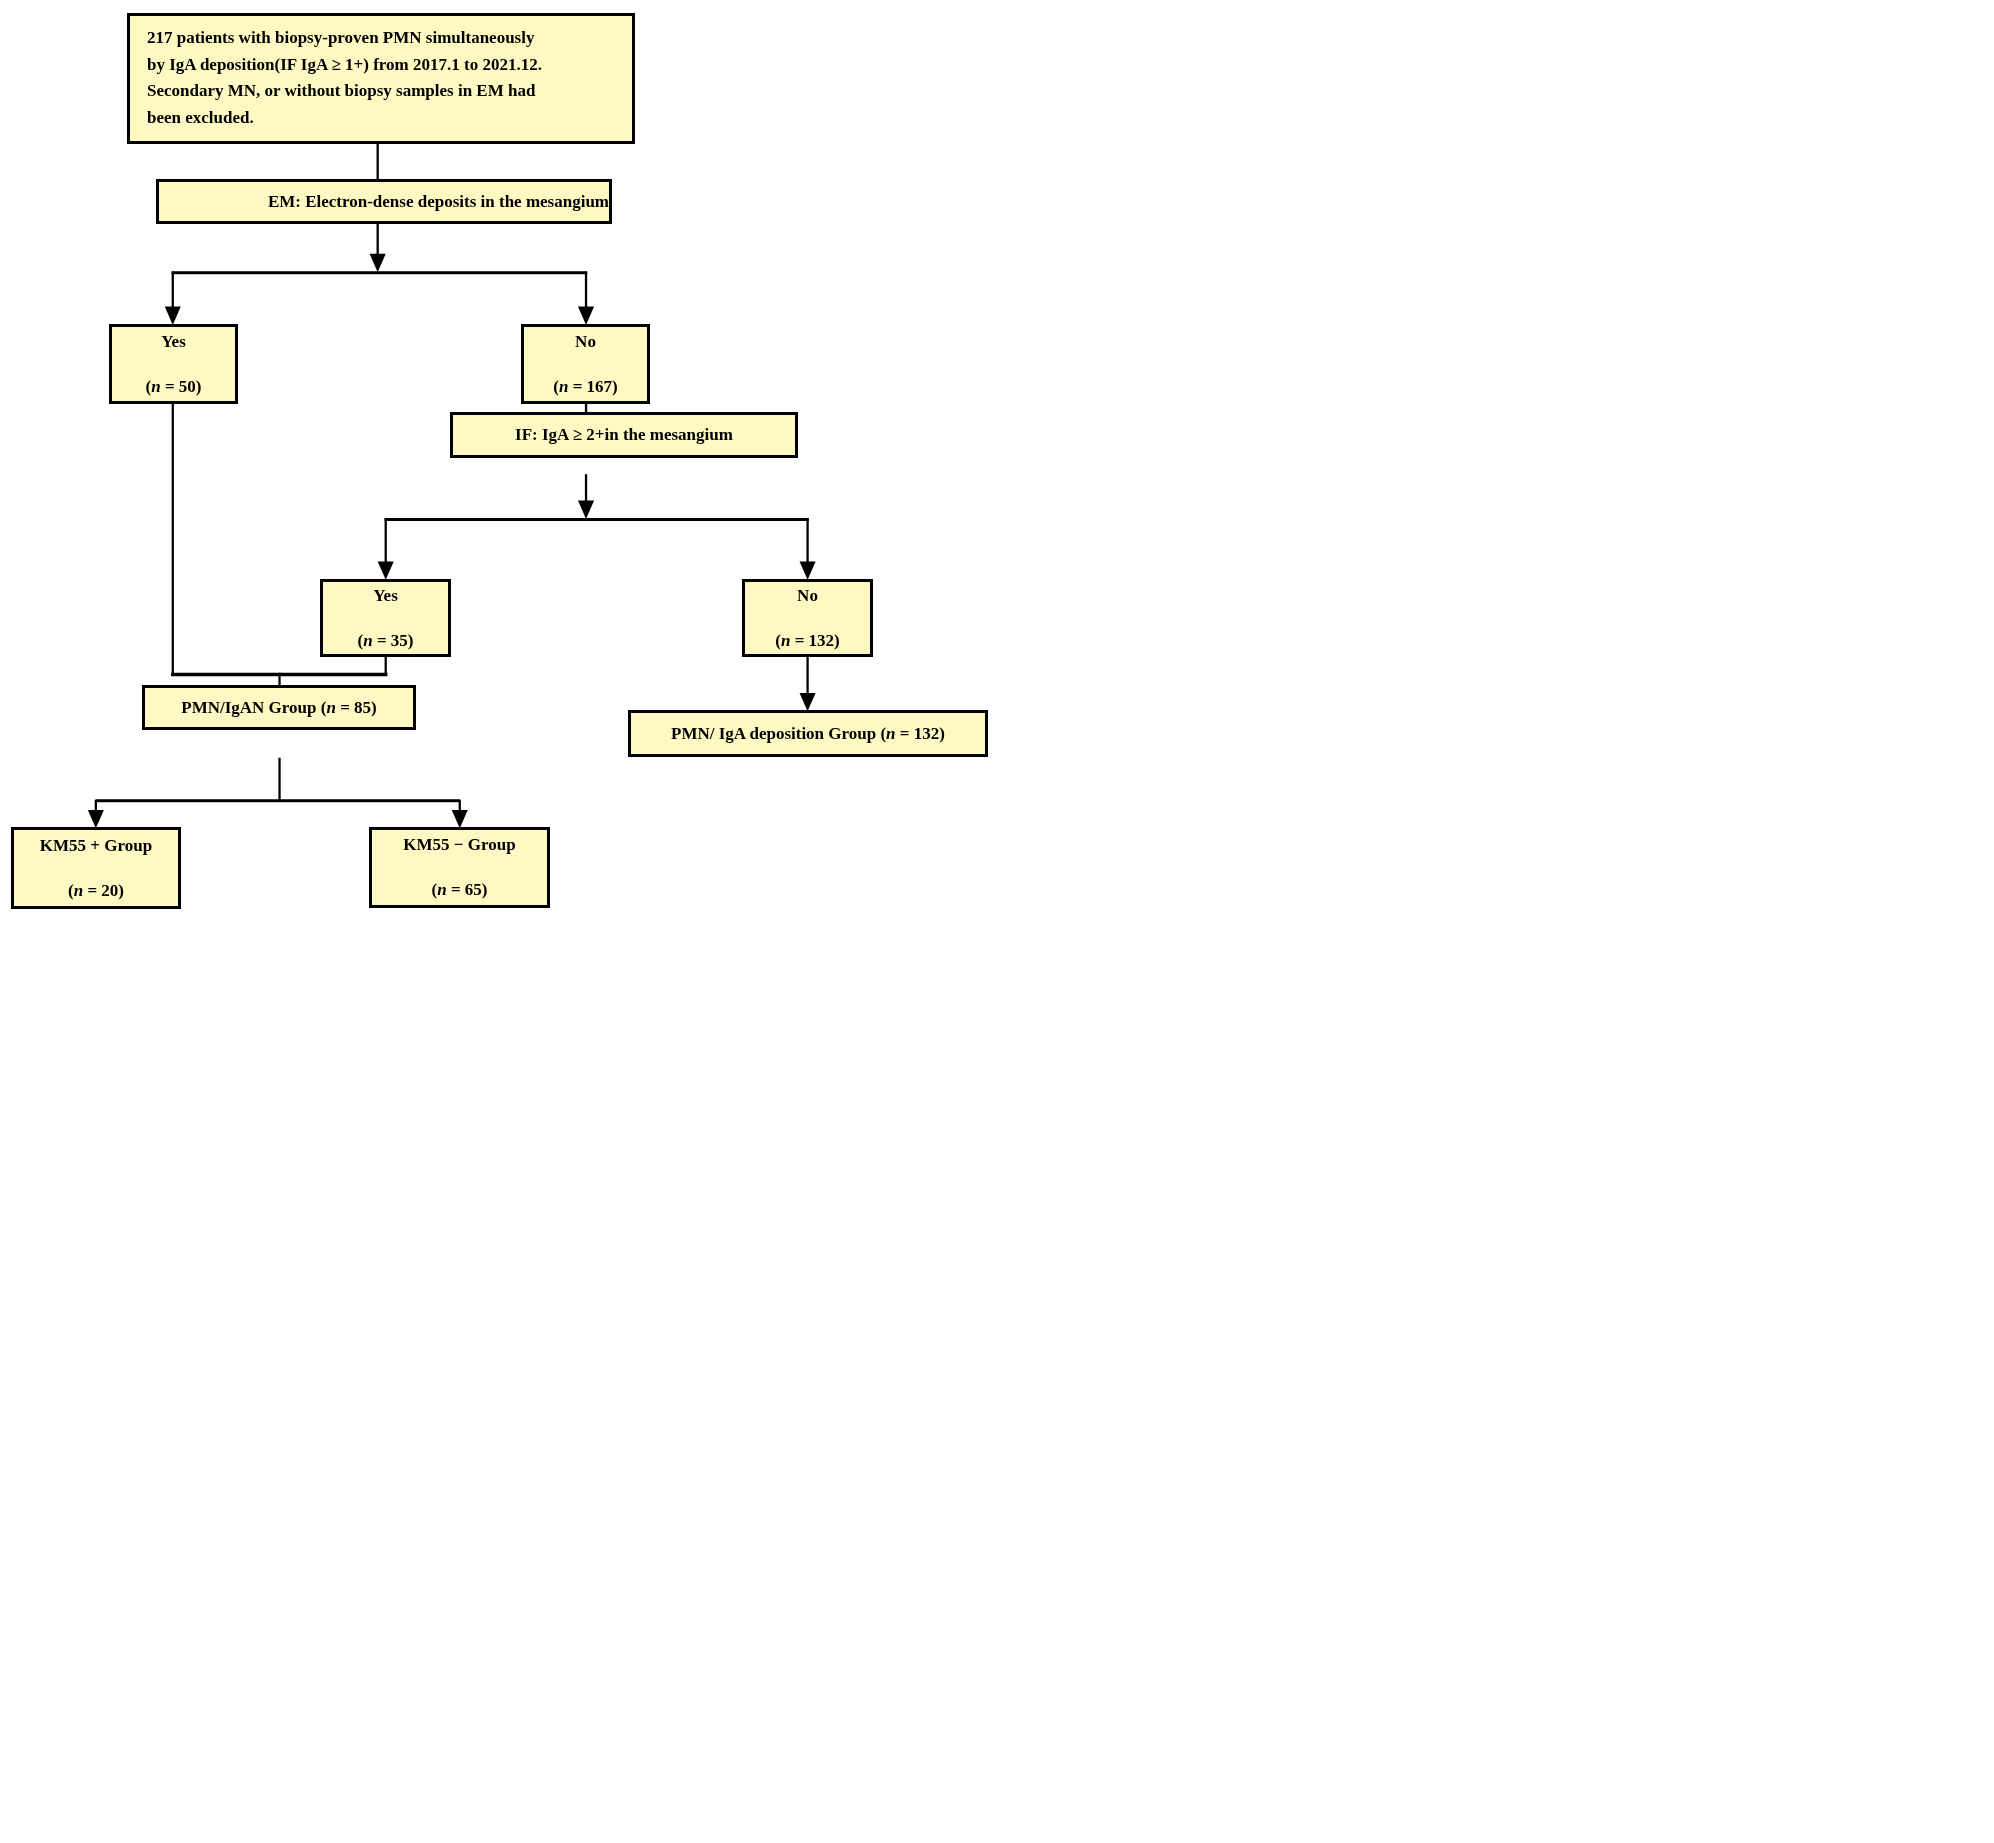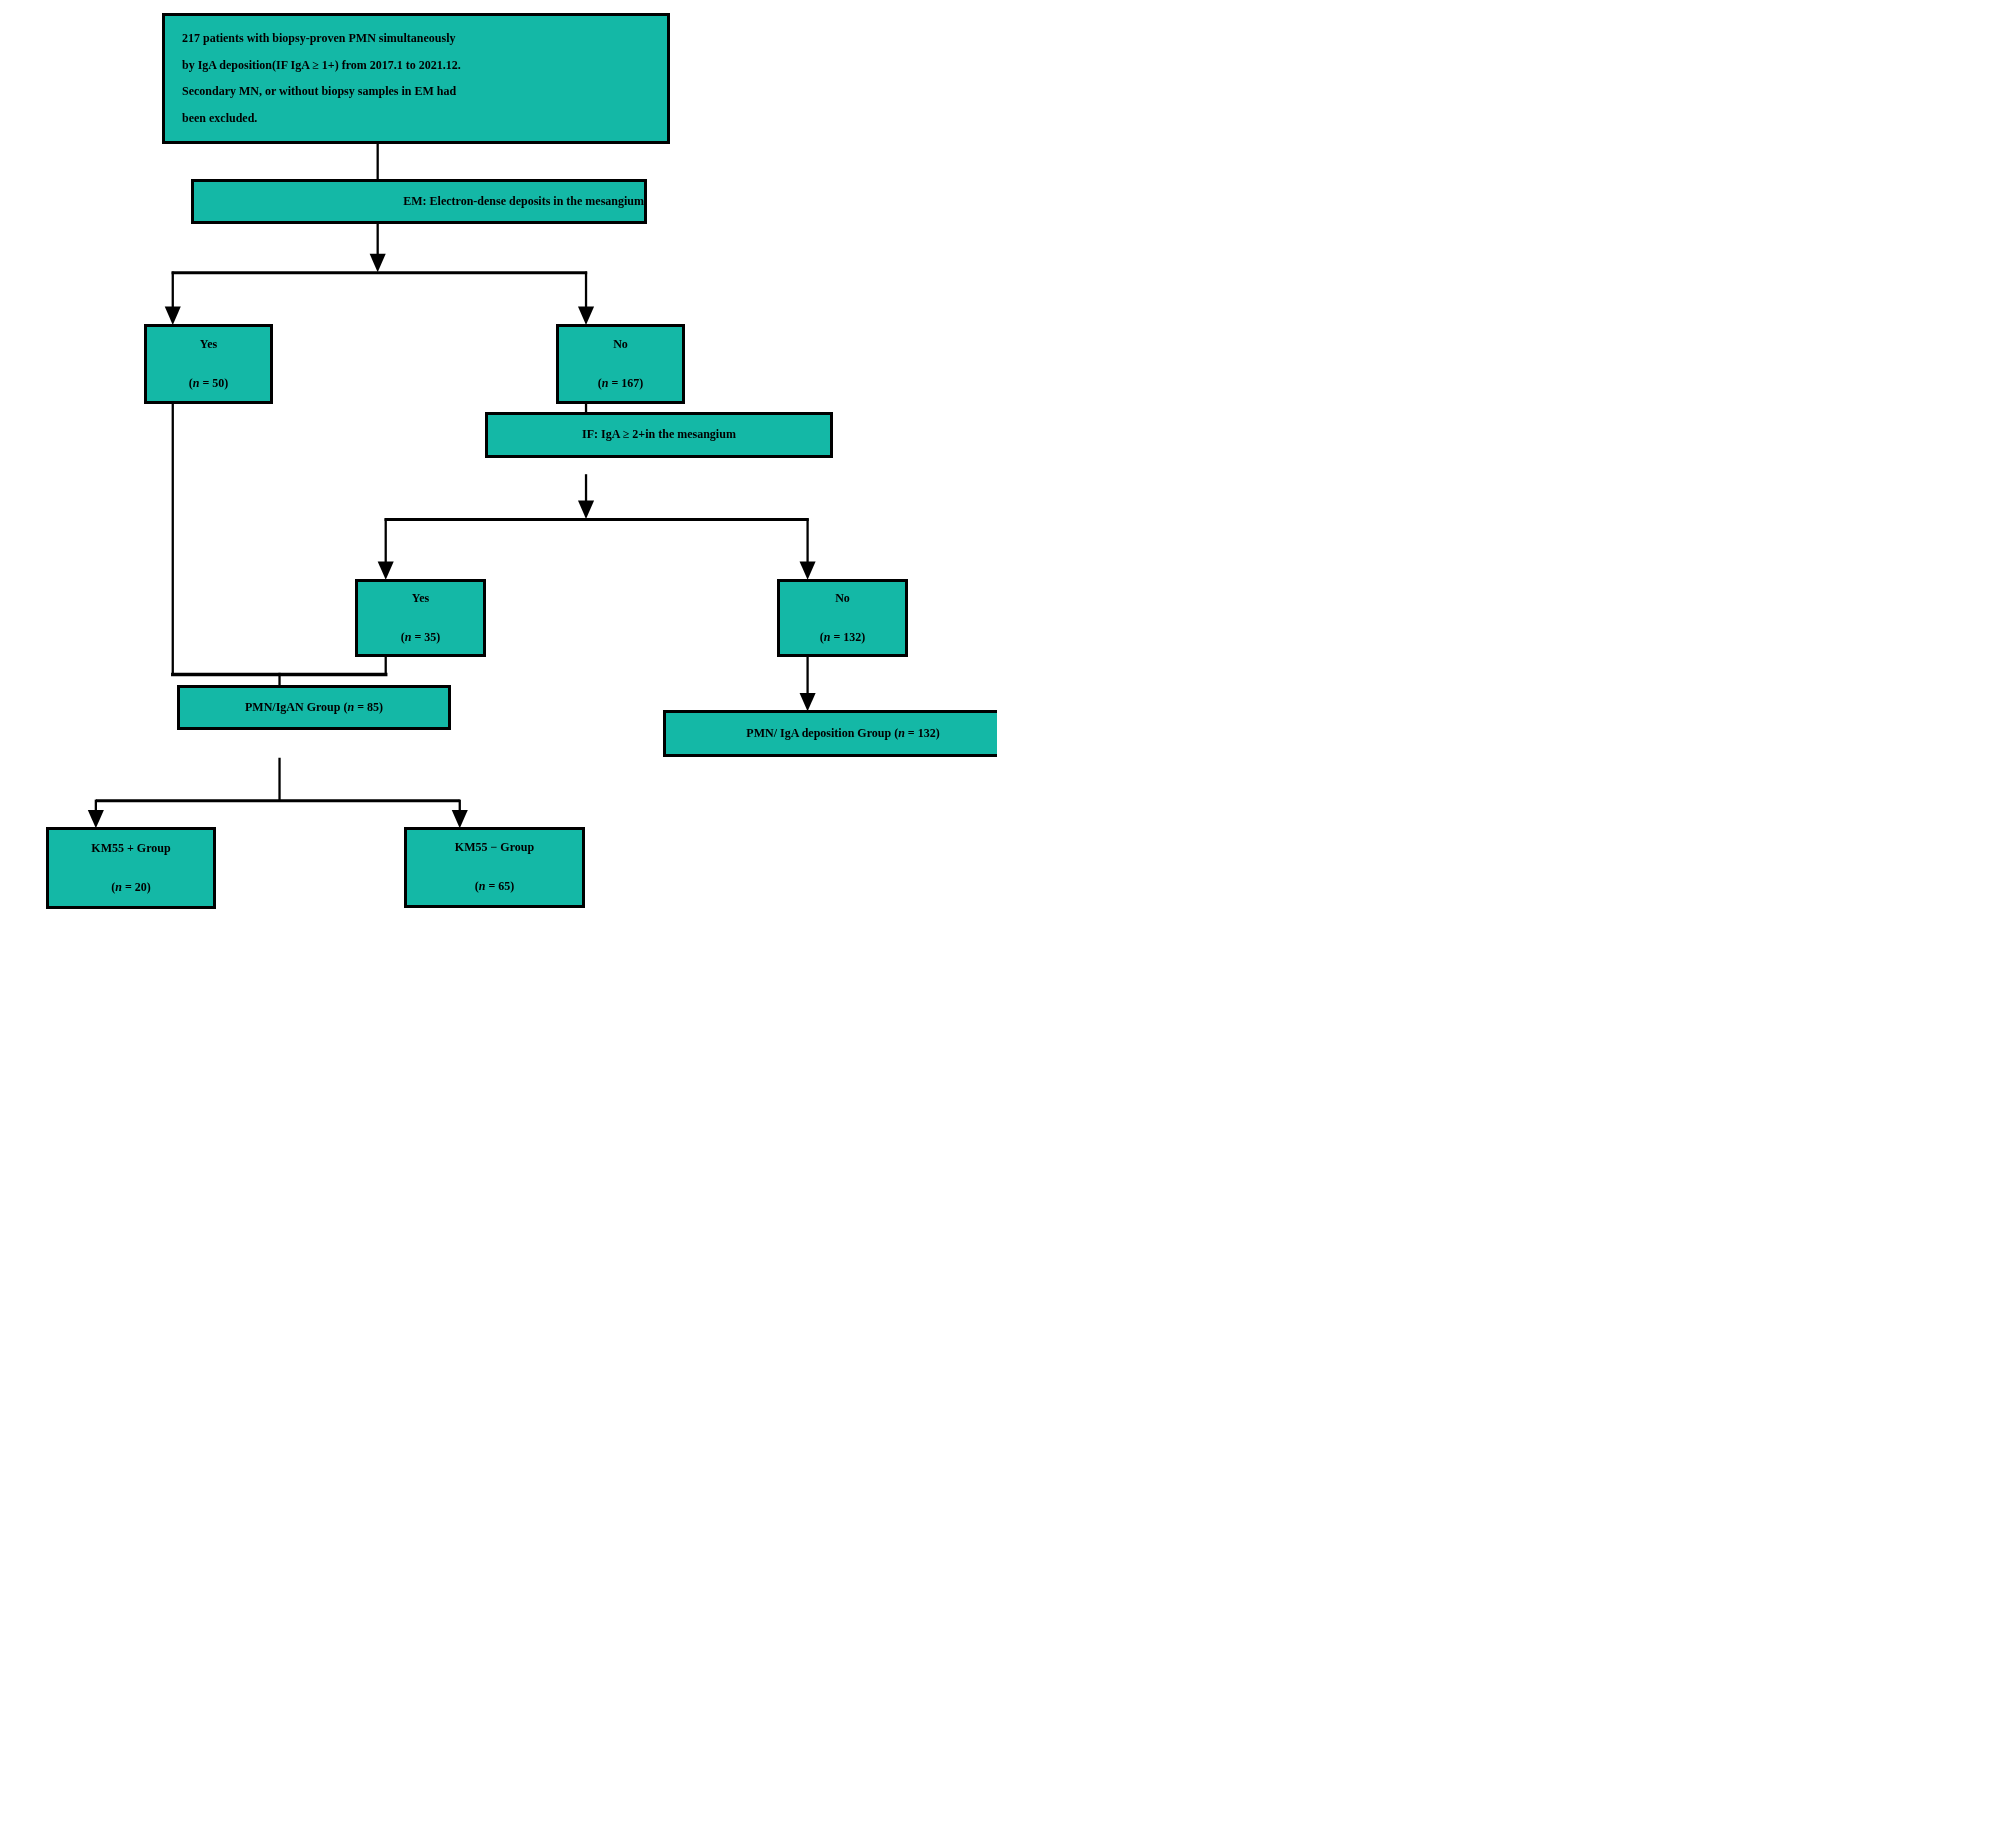--- a/index.html
+++ b/index.html
@@ -35,29 +35,28 @@
     stroke-width: 6;
   }
   .connector-layer path.arrowhead {
     fill: #000000;
     stroke: none;
   }
   .node {
     position: absolute;
     box-sizing: border-box;
     border: 3.4px solid #000000;
-    background: #14b8a6;
+    background: #fef9c3;
     display: flex;
     flex-direction: column;
     align-items: center;
     justify-content: center;
     text-align: center;
-    font-size: 12px;
+    font-size: 17px;
     line-height: 1.15;
-    margin-left: 35px;
   }
   .node.multiline-left {
     align-items: flex-start;
     text-align: left;
     padding: 5.7px 8px 5.7px 17px;
   }
   .node.multiline-left .line {
     line-height: 26.4px;
     white-space: nowrap;
   }

